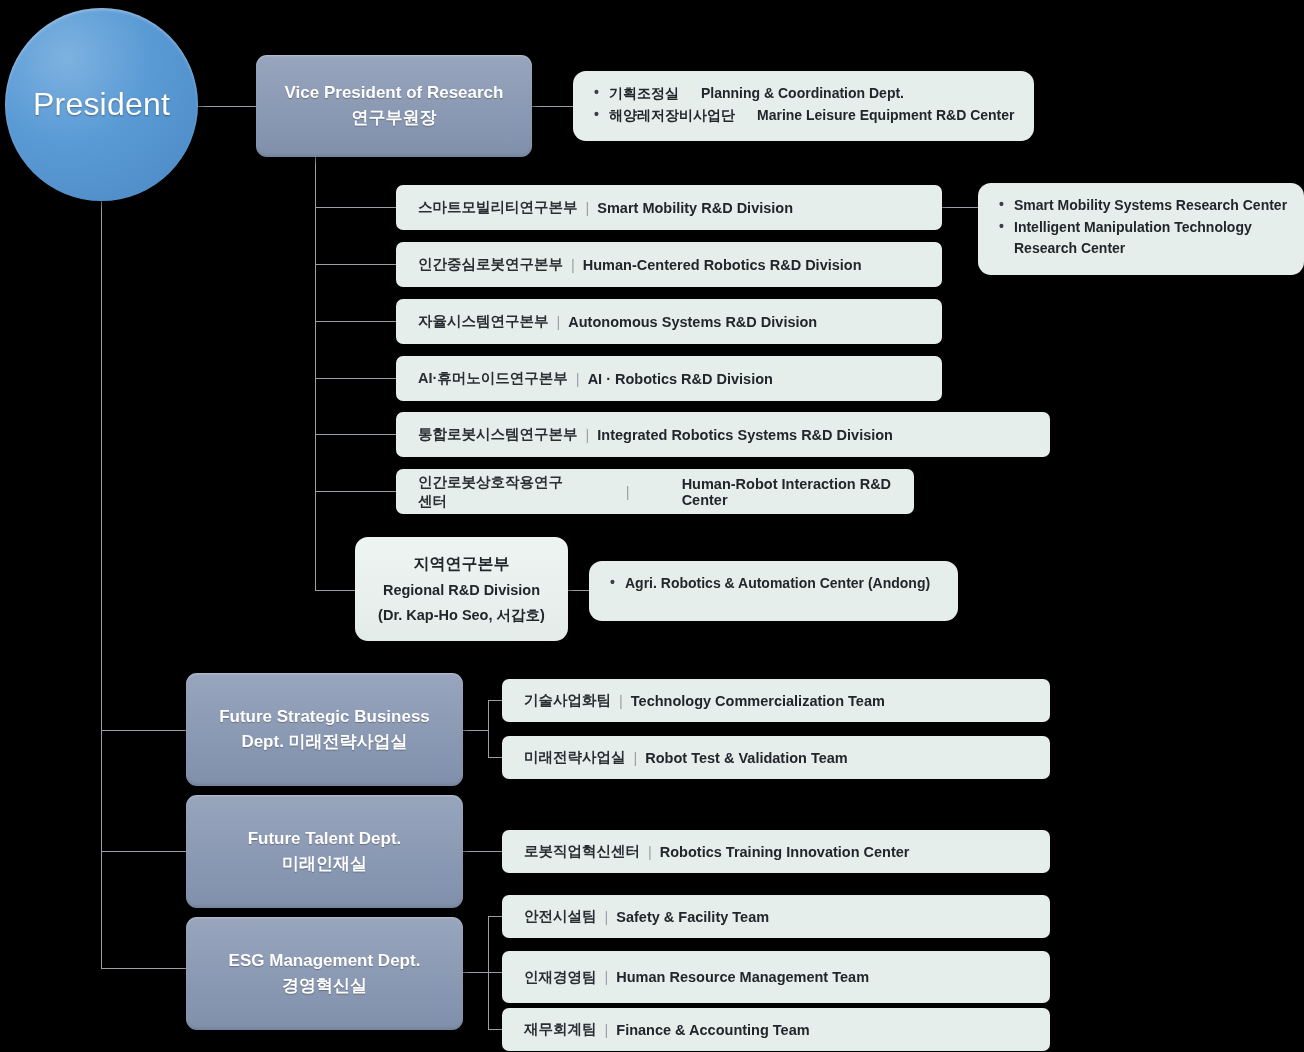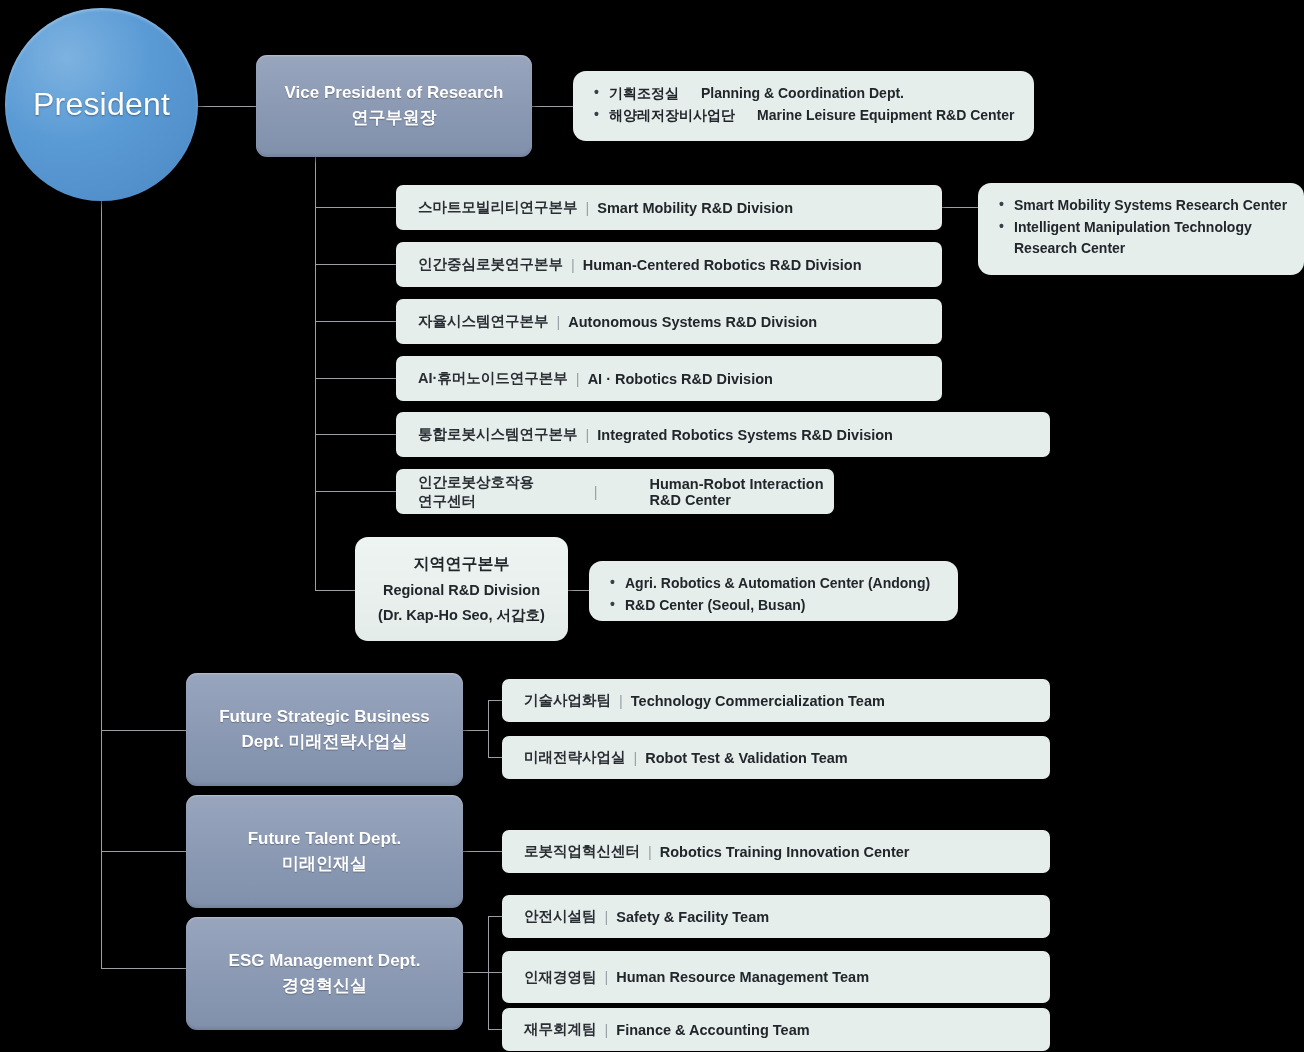--- a/index.html
+++ b/index.html
@@ -198,21 +198,21 @@
     <span class="sep">|</span>
     <span class="en">AI · Robotics R&amp;D Division</span>
   </div>
 
   <div class="boxlight" style="left:396px;top:412px;width:654px;height:45px;">
     <span class="ko">통합로봇시스템연구본부</span>
     <span class="sep">|</span>
     <span class="en">Integrated Robotics Systems R&amp;D Division</span>
   </div>
 
-  <div class="boxlight" style="left:396px;top:469px;width:438px;height:45px;gap:44px;">
+  <div class="boxlight" style="left:396px;top:469px;width:518px;height:45px;gap:44px;">
     <span class="ko">인간로봇상호작용연구센터</span>
     <span class="sep">|</span>
     <span class="en">Human-Robot Interaction R&amp;D Center</span>
   </div>
 
   <div class="cardlight" style="left:978px;top:183px;width:326px;height:92px;">
     <ul>
       <li>
         <span>Smart Mobility Systems Research Center</span>
       </li>
@@ -226,23 +226,20 @@
     <span class="t1">지역연구본부</span>
     <span>Regional R&amp;D Division</span>
     <span>(Dr. Kap-Ho Seo, 서갑호)</span>
   </div>
 
   <div class="cardlight" style="left:589px;top:561px;width:369px;height:60px;">
     <ul>
       <li>
         <span>Agri. Robotics &amp; Automation Center (Andong)</span>
       </li>
-      <li>
-        <span> R&amp;D Center (Seoul, Busan)</span>
-      </li>
     </ul>
   </div>
 
   <div class="boxblue" style="left:186px;top:673px;width:277px;height:113px;">
     <span class="ln1">Future Strategic Business</span>
     <span class="ln2">Dept. 미래전략사업실</span>
   </div>
 
   <div class="boxlight" style="left:502px;top:679px;width:548px;height:43px;">
     <span class="ko">기술사업화팀</span>

